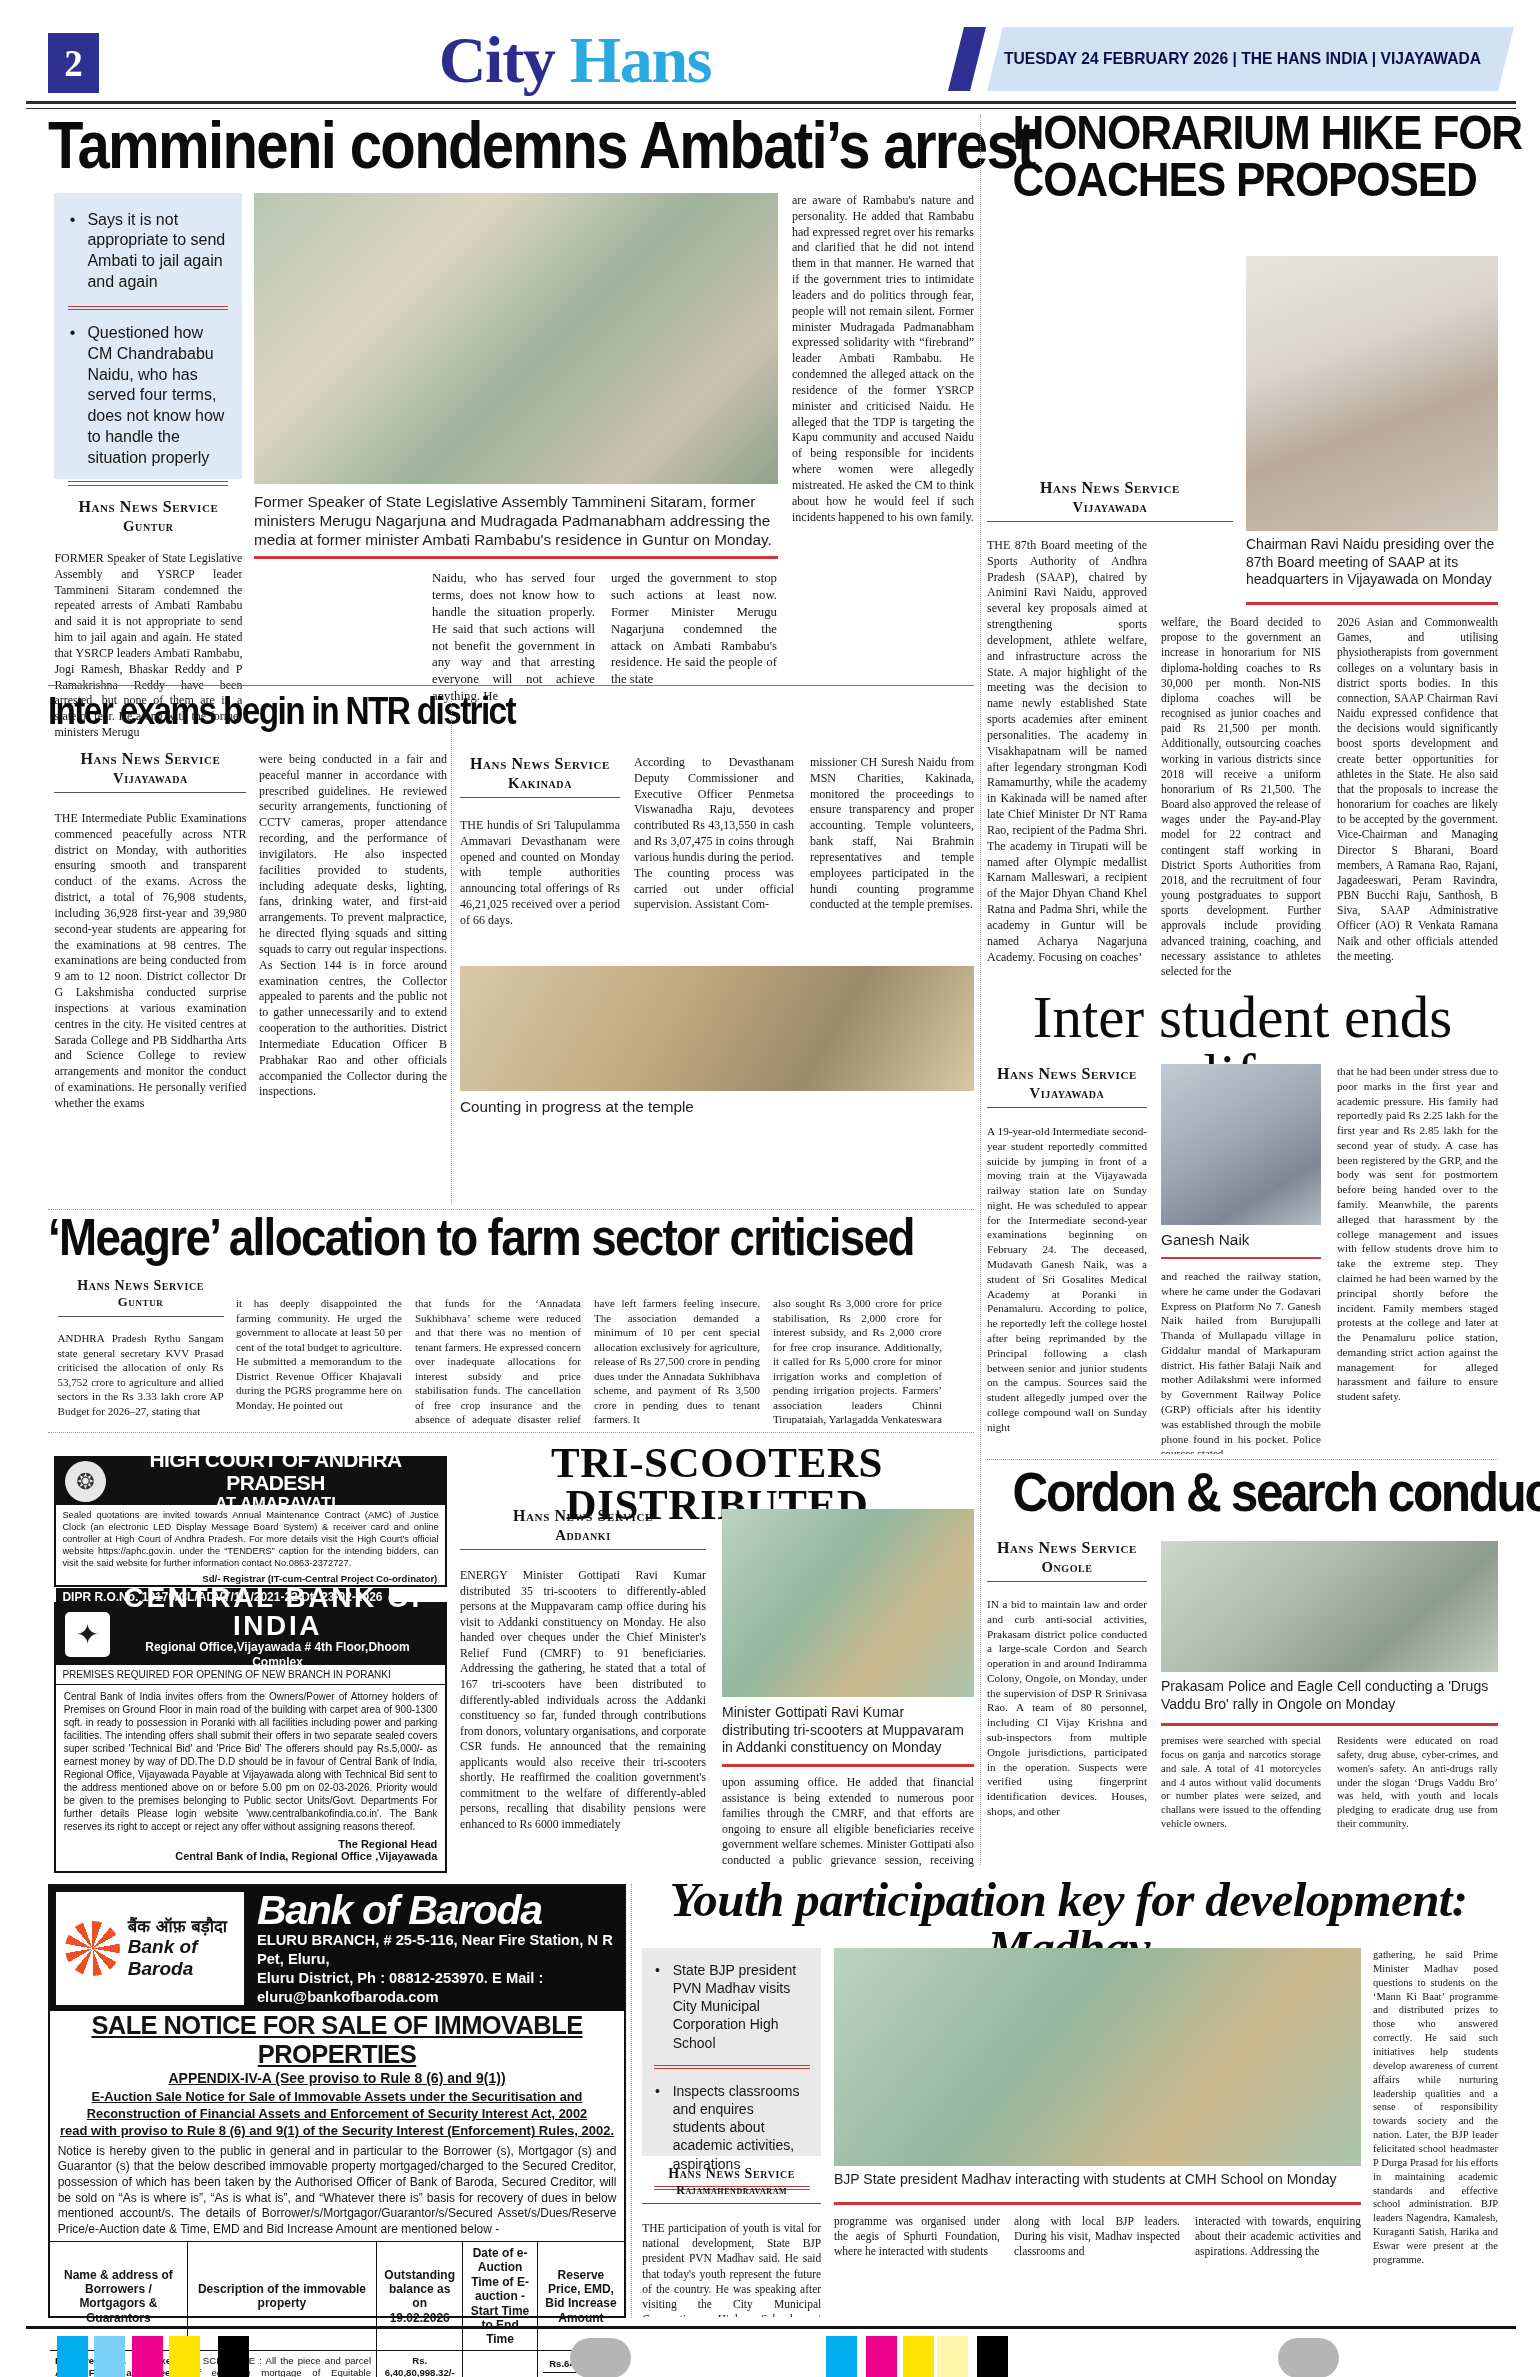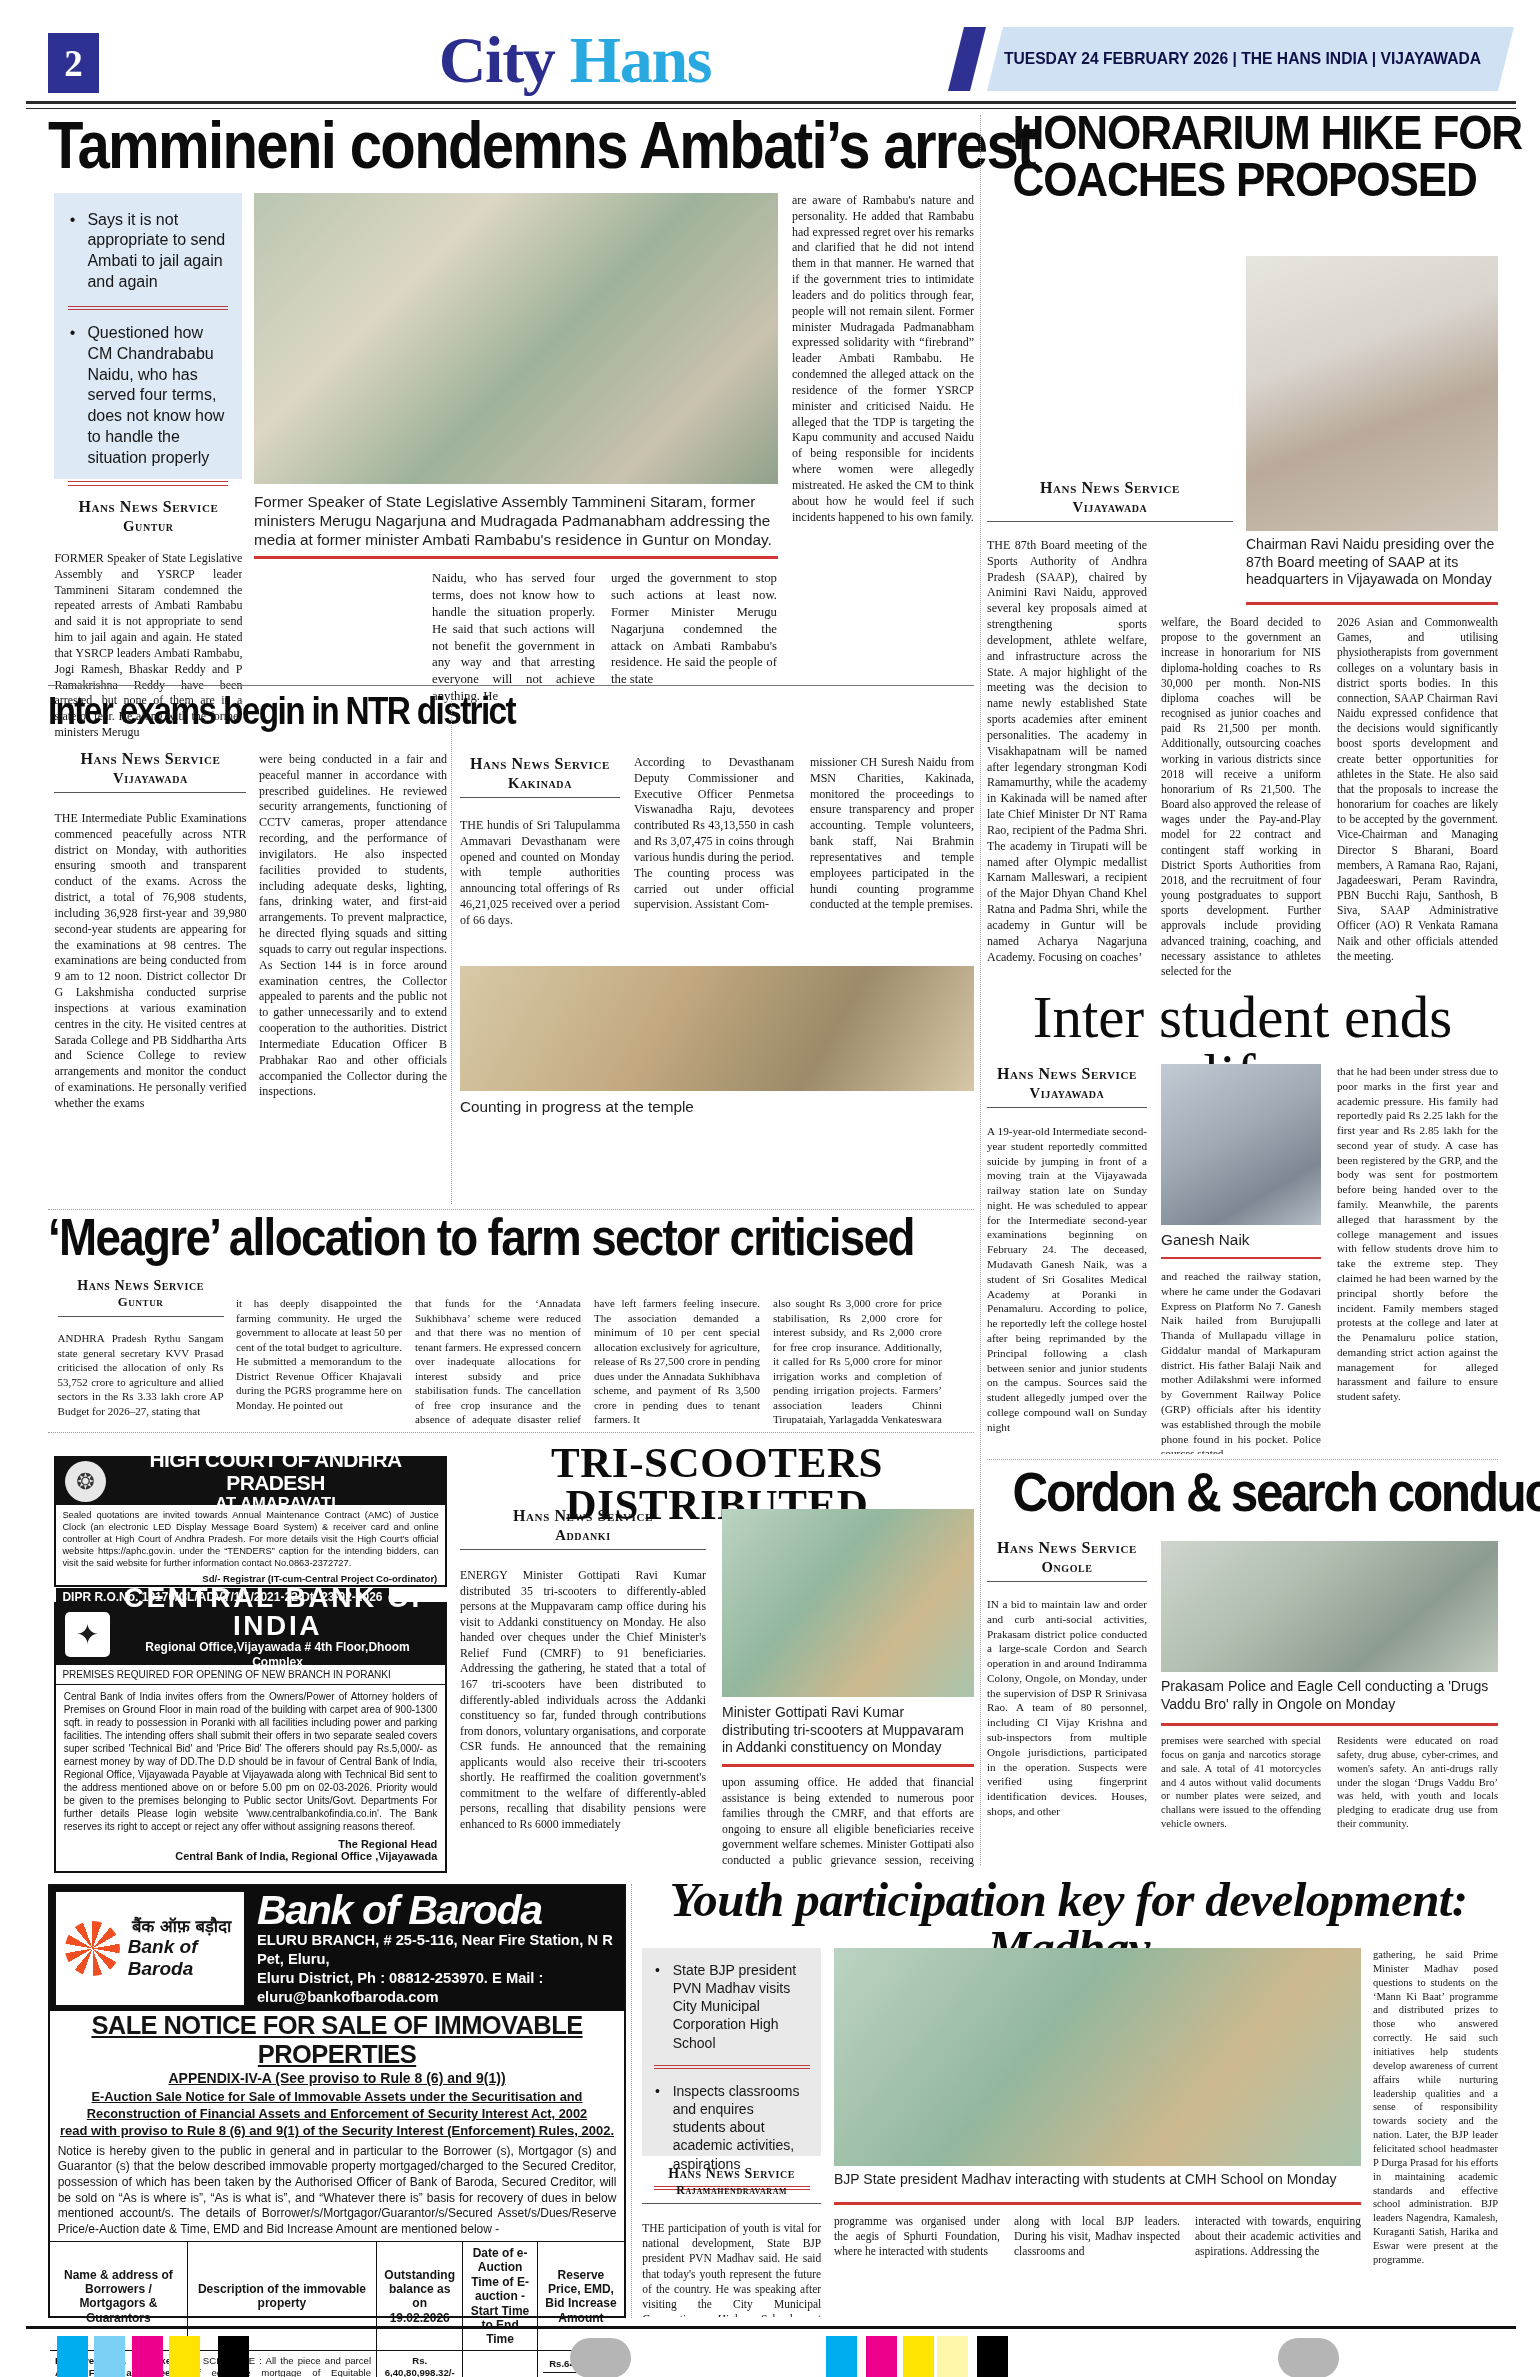--- a/index.html
+++ b/index.html
@@ -49,21 +49,21 @@
   .dipr{background:#111;color:#fff;font-family:"Liberation Sans",sans-serif;font-weight:bold;font-size:12px;padding:2.6px 6.4px;display:inline-block;}
   .cb-name{font-family:"Liberation Sans",sans-serif;font-weight:bold;font-size:28px;letter-spacing:2.6px;line-height:1;}
   .cb-addr{font-family:"Liberation Sans",sans-serif;font-weight:bold;font-size:12px;line-height:1.25;}
   .cb-subject{font-family:"Liberation Sans",sans-serif;font-weight:normal;font-size:10px;border-bottom:1.9px solid #111;padding:3.8px 6.4px;}
   .cblogo{width:45px;height:45px;background:#fff;border-radius:5.1px;color:#1b1b1b;display:flex;align-items:center;justify-content:center;font-size:28px;flex:0 0 auto;}
   
   .bob{box-sizing:border-box;border:2.6px solid #111;}
   .bob-top{display:flex;background:#0d0d0d;}
   .bob-logo{background:#fff;border:1.9px solid #111;margin:5.1px;display:flex;align-items:center;gap:7.7px;padding:3.8px 9px;width:243px;box-sizing:border-box;}
   .bob-sun{width:55px;height:55px;border-radius:50%;background:conic-gradient(#f04e23 0 20deg,#fff 20deg 40deg,#f04e23 40deg 60deg,#fff 60deg 80deg,#f04e23 80deg 100deg,#fff 100deg 120deg,#f04e23 120deg 140deg,#fff 140deg 160deg,#f04e23 160deg 180deg,#fff 180deg 200deg,#f04e23 200deg 220deg,#fff 220deg 240deg,#f04e23 240deg 260deg,#fff 260deg 280deg,#f04e23 280deg 300deg,#fff 300deg 320deg,#f04e23 320deg 340deg,#fff 340deg 360deg);flex:0 0 auto;}
-  .bob-hin{font-family:"DejaVu Sans",sans-serif;font-weight:bold;font-size:16.6px;line-height:1.2;text-align:center;}
+  .bob-hin{font-family:"DejaVu Sans",sans-serif;font-weight:bold;font-size:16.6px;line-height:1.2;}
   .bob-eng{font-family:"Liberation Sans",sans-serif;font-weight:bold;font-style:italic;font-size:19px;}
   .bob-title{font-family:"Liberation Sans",sans-serif;font-weight:bold;font-style:italic;font-size:41px;color:#fff;line-height:1;letter-spacing:-1.3px;}
   .bob-branch{font-family:"Liberation Sans",sans-serif;font-weight:bold;font-size:14.7px;color:#fff;line-height:1.3;}
   .bob-salet{font-family:"Liberation Sans",sans-serif;font-weight:bold;font-size:25.5px;text-align:center;text-decoration:underline;letter-spacing:-0.6px;}
   .bob-sub{font-family:"Liberation Sans",sans-serif;font-weight:bold;font-size:14px;text-align:center;text-decoration:underline;line-height:1.35;}
   .bob-body{font-family:"Liberation Sans",sans-serif;font-size:12px;line-height:1.3;text-align:justify;padding:3.8px 7.7px;}
   .bob-grid{display:grid;grid-template-columns:24% 33% 15% 13% 15%;border-top:1.9px solid #111;}
   .bob-grid > div{border-right:1.9px solid #111;border-bottom:1.9px solid #111;box-sizing:border-box;padding:3.8px 5.1px;font-family:"Liberation Sans",sans-serif;overflow:hidden;}
   .bob-grid > div:nth-child(5n){border-right:none;}
   .bob-th{font-weight:bold;font-size:12px;text-align:center;line-height:1.2;display:flex;flex-direction:column;justify-content:center;}

